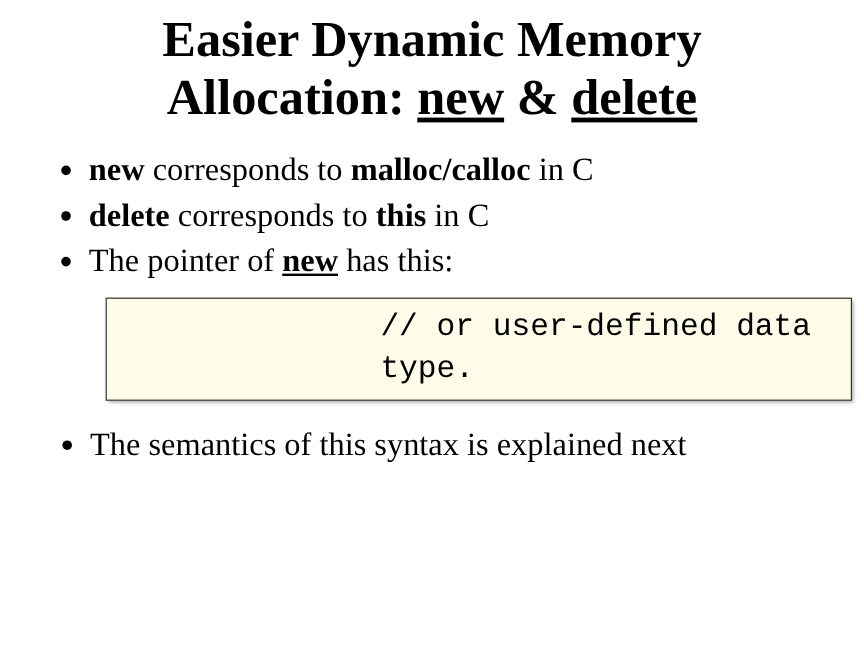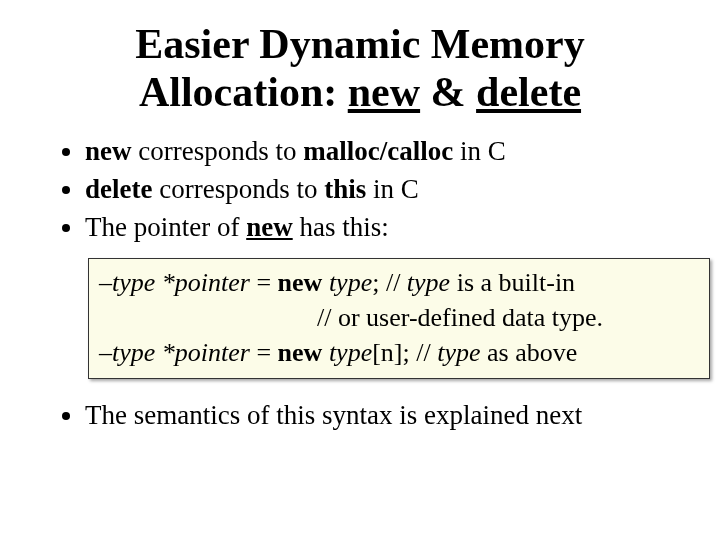--- a/index.html
+++ b/index.html
@@ -8,53 +8,53 @@
     width: 720px;
     height: 540px;
     background: #fff;
     font-family: "Times New Roman", Times, serif;
     color: #000;
   }
   .slide {
     box-sizing: border-box;
     width: 720px;
     height: 540px;
-    padding: 20px 30px 20px 30px;
+    padding: 10px 30px 20px 30px;
     position: relative;
   }
   h1.title {
     margin: 0 0 16px 0;
     text-align: center;
     font-weight: bold;
     font-size: 42px;
     line-height: 1.15;
   }
   h1.title .uline { text-decoration: underline; }
   ul.top {
     margin: 0 0 12px 0;
     padding: 0 0 0 44px;
     list-style: disc;
     font-size: 27px;
     line-height: 1.35;
   }
-  ul.top li { margin: 2px 11px; }
+  ul.top li { margin: 2px 0; }
   .box {
     margin: 4px 0 18px 58px;
     width: 600px;
     border: 1px solid #333;
     background: #fcfce8;
     box-shadow: 2px 2px 3px rgba(0,0,0,0.35);
     padding: 6px 10px 8px 10px;
     font-size: 26px;
     line-height: 1.35;
   }
   .box .row { white-space: nowrap; }
-  .box .indent { padding-left: 218px; display: block; }
+  .box .indent { padding-left: 218px; display: block; font-family: Liberation Mono, monospace; }
   ul.bottom {
-    margin: 11px;
+    margin: 1px;
     padding: 0 0 0 44px;
     list-style: disc;
     font-size: 27px;
     line-height: 1.35;
   }
   .b { font-weight: bold; }
   .i { font-style: italic; }
   .u { text-decoration: underline; }
 </style>
 </head>
@@ -73,26 +73,20 @@
     </li>
     <li>
       <span class="b">delete</span><span> corresponds to </span><span class="b">this</span><span> in C</span>
     </li>
     <li>
       <span>The pointer of </span><span class="b u">new</span><span> has this:</span>
     </li>
   </ul>
 
   <div class="box">
-    <div class="row">
-      <span>–</span><span class="i">type</span><span class="i"> *pointer</span><span> = </span><span class="b">new</span><span> </span><span class="i">type</span><span>; // </span><span class="i">type</span><span> is a built-in</span>
-    </div>
     <span class="indent">// or user-defined data type.</span>
-    <div class="row">
-      <span>–</span><span class="i">type</span><span class="i"> *pointer</span><span> = </span><span class="b">new</span><span> </span><span class="i">type</span><span>[n]; // </span><span class="i">type</span><span> as above</span>
-    </div>
   </div>
 
   <ul class="bottom">
     <li>The semantics of this syntax is explained next</li>
   </ul>
 
 </div>
 
 </body></html>

